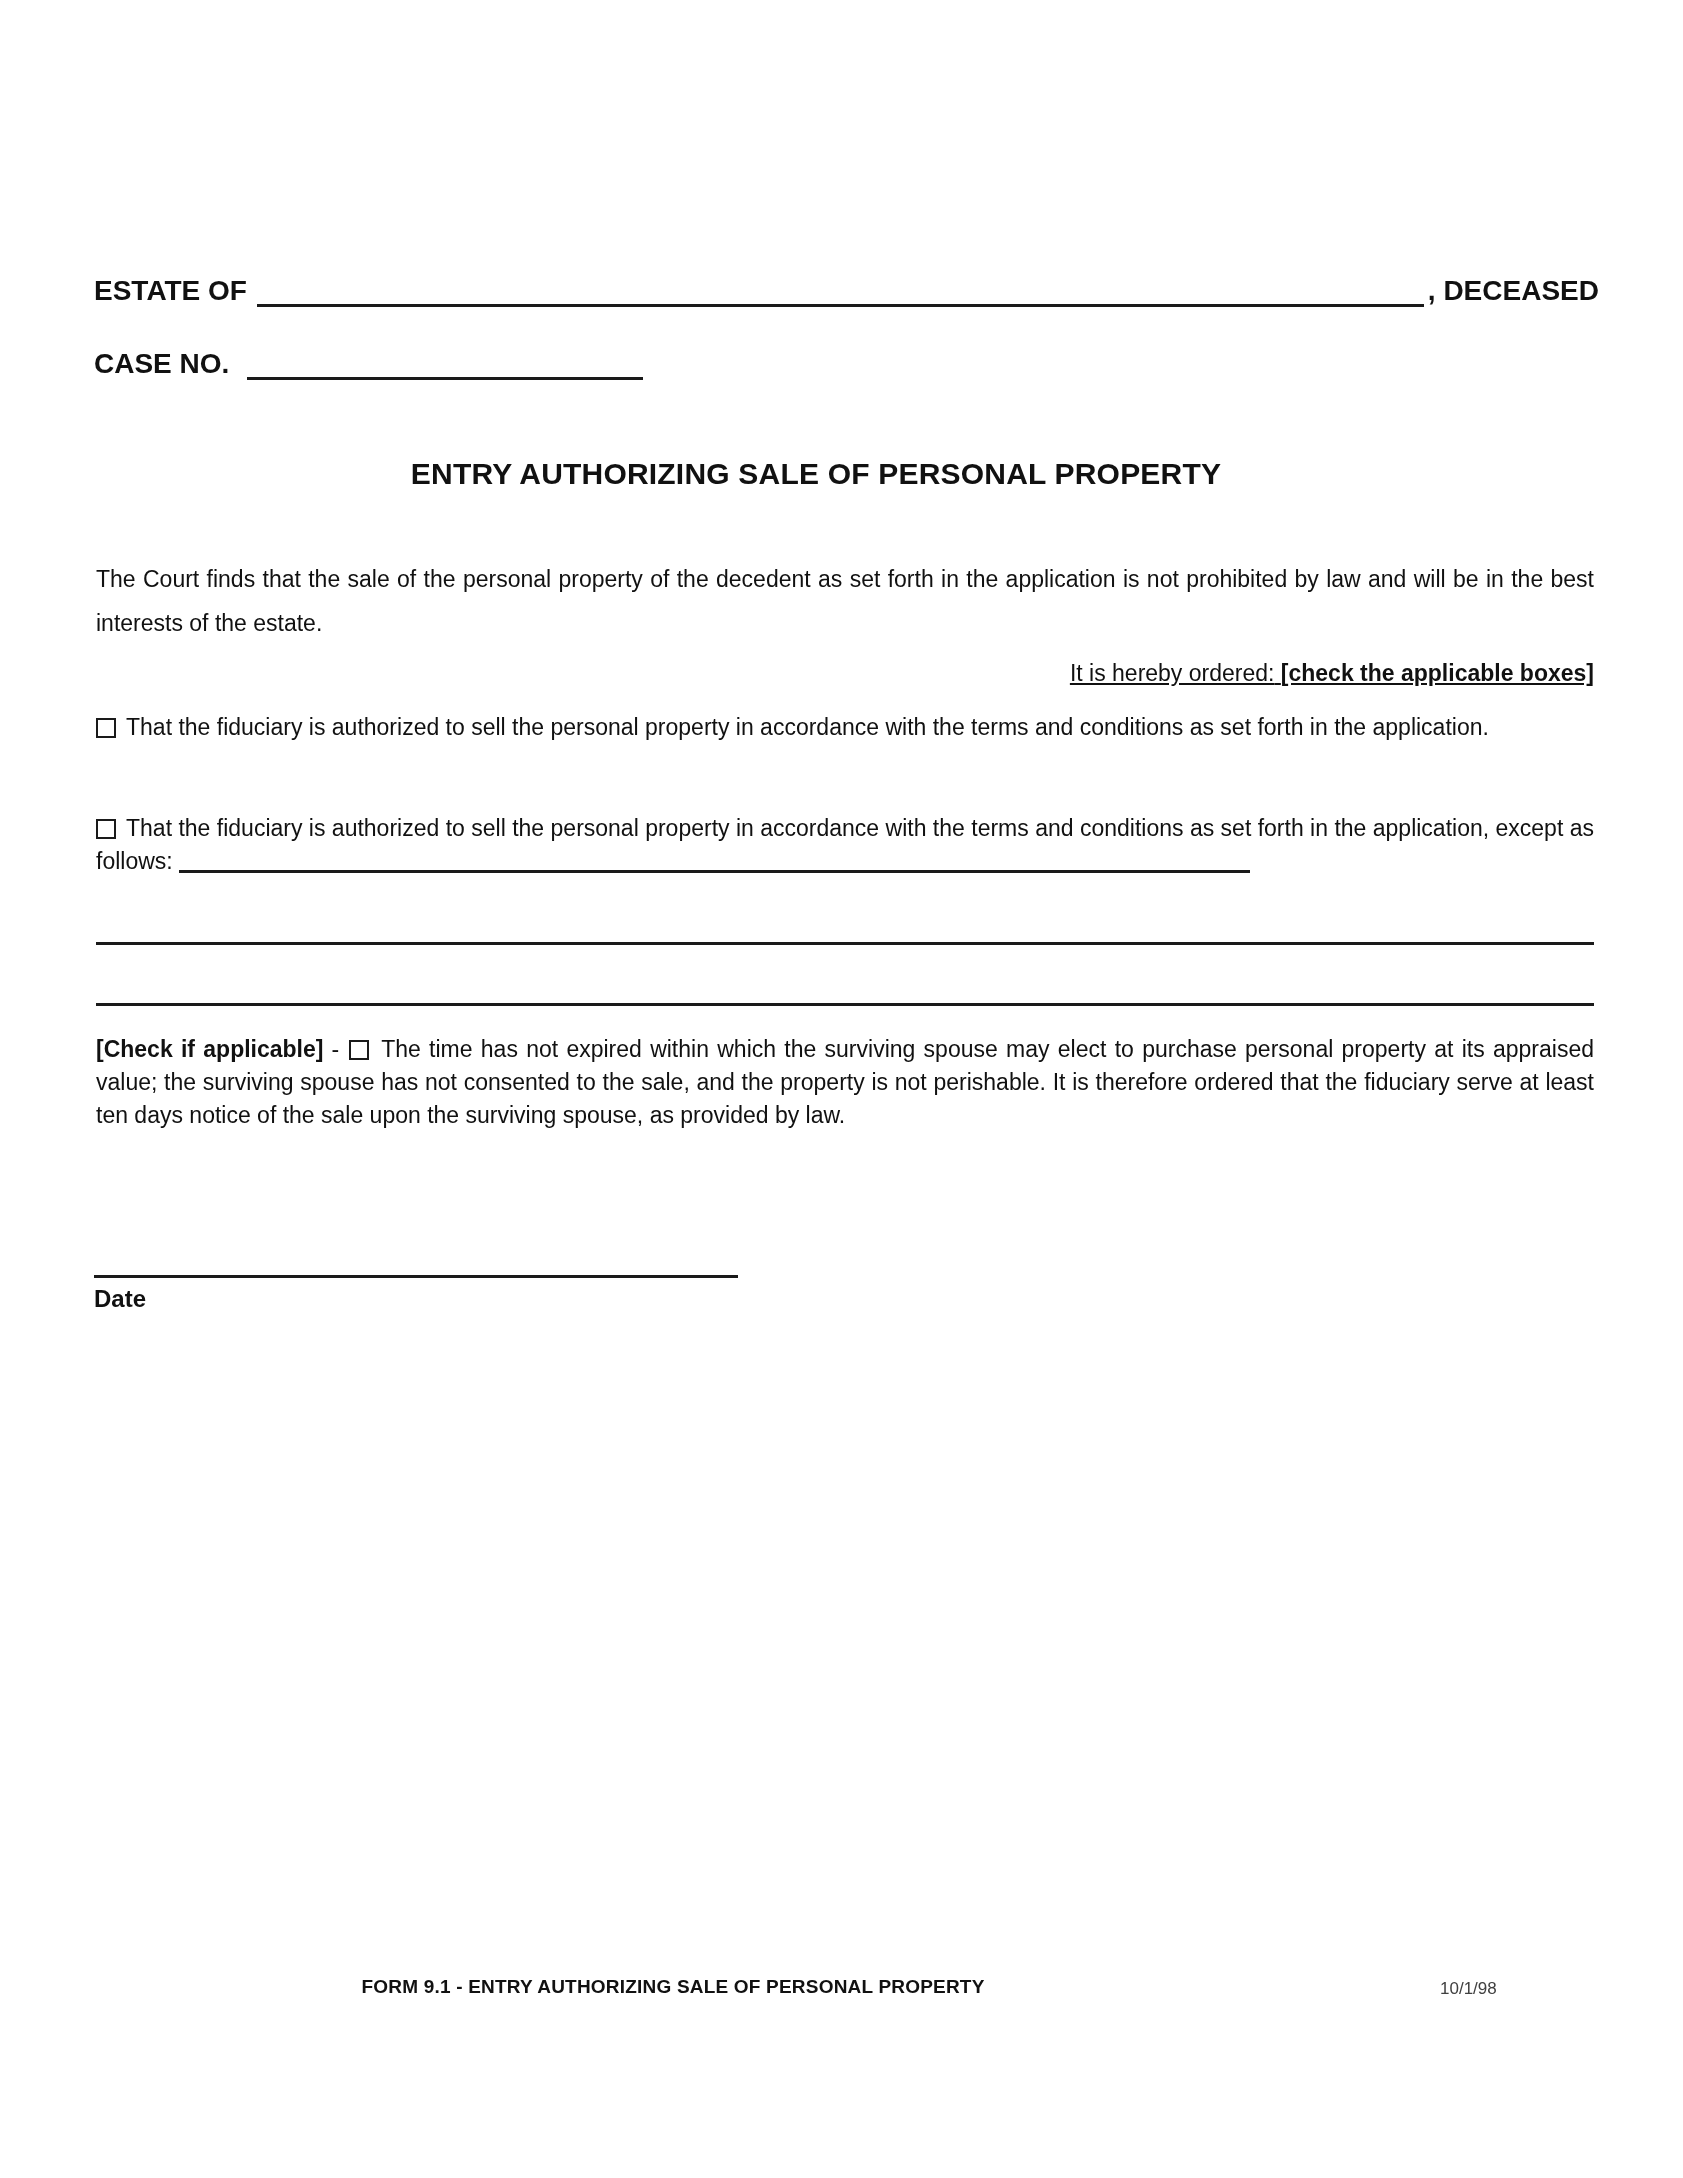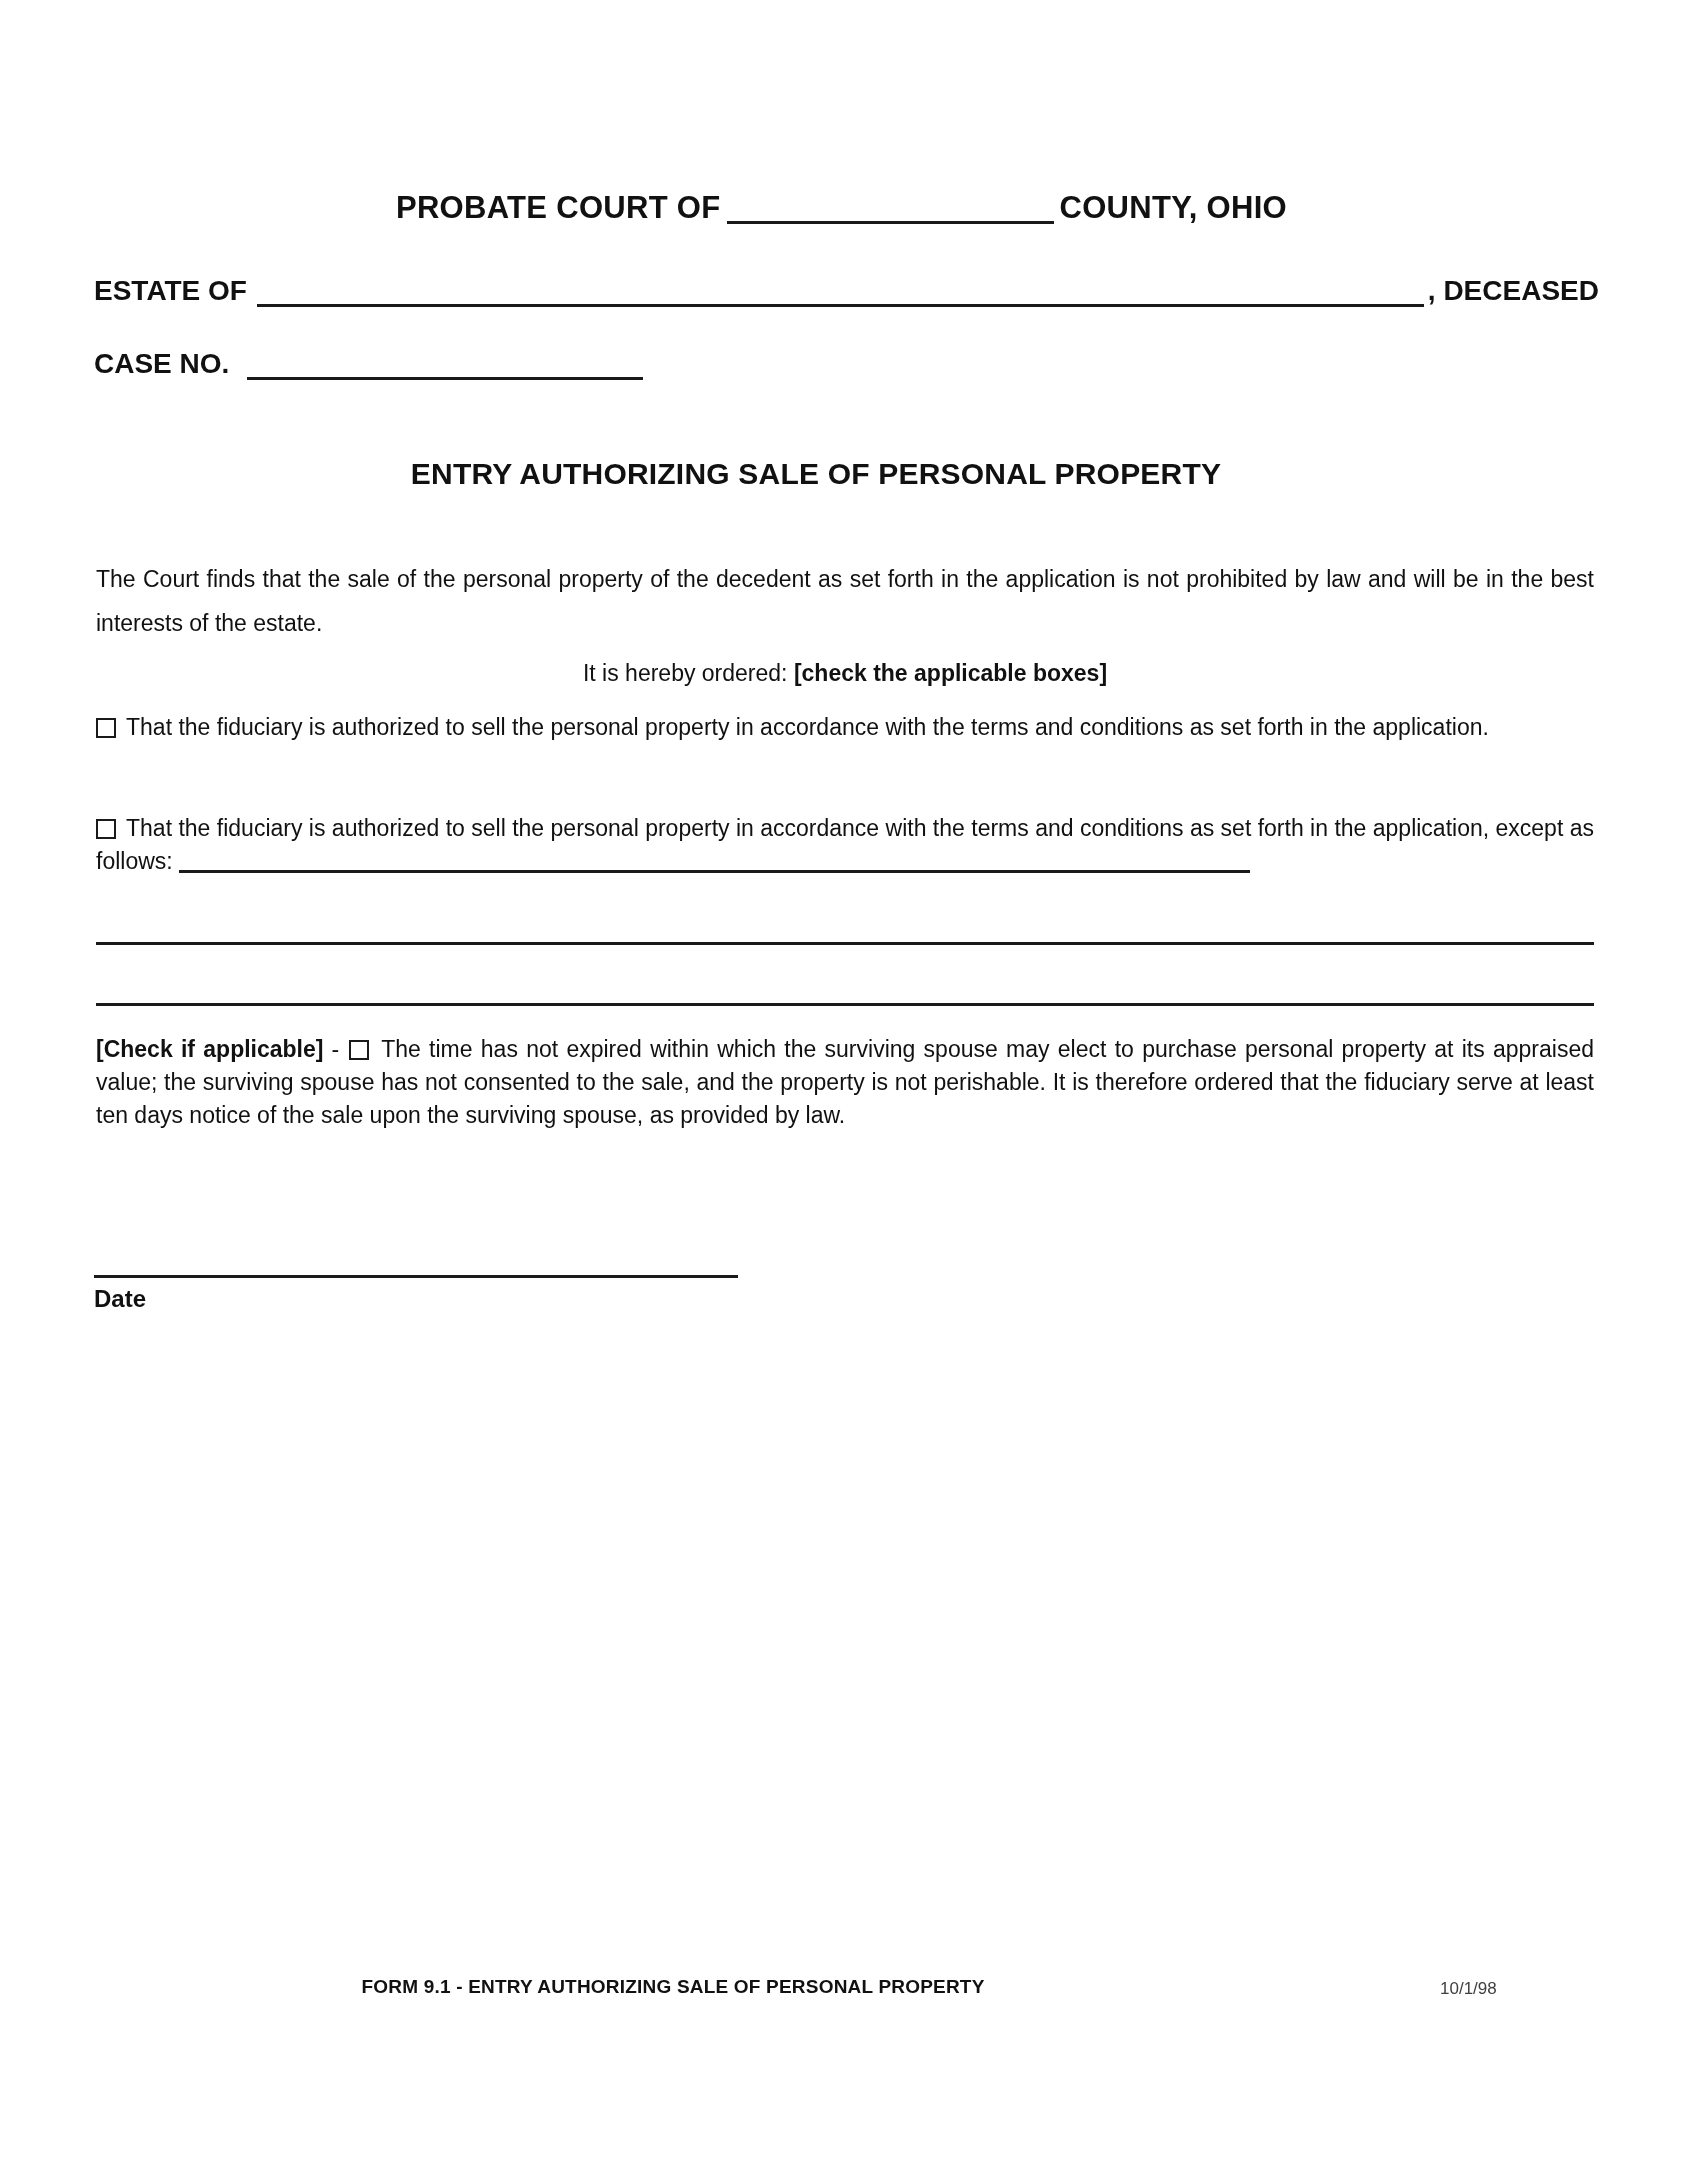--- a/index.html
+++ b/index.html
@@ -98,21 +98,21 @@
   .body-para {
     position: absolute;
     left: 96px;
     width: 1498px;
     font-size: 23px;
     line-height: 44px;
     text-align: justify;
     text-justify: inter-word;
   }
   .p-finds { top: 557px; }
-  .p-ordered { top: 651px; width: 1498px; text-align: center; }
+  .p-ordered { top: 651px; width: 1498px; text-align: right; text-decoration: underline; }
   .p-ordered .bold { font-weight: bold; }
 
   
   .cb-item {
     position: absolute;
     left: 96px;
     width: 1498px;
     font-size: 23px;
     line-height: 33px;
     text-align: justify;
@@ -205,23 +205,20 @@
     top: 3px;
     font-size: 17px;
     color: #404040;
   }
 </style>
 </head>
 <body>
 
 <div class="page">
 
-  <div class="court-line">
-    <span>PROBATE COURT OF</span><span class="blank"></span><span>COUNTY, OHIO</span>
-  </div>
 
   <div class="estate-line">
     <span class="label">ESTATE OF</span>
     <span class="blank"></span>
     <span class="tail">, DECEASED</span>
   </div>
 
   <div class="case-line">
     <span class="label">CASE NO.</span>
     <span class="blank"></span>

